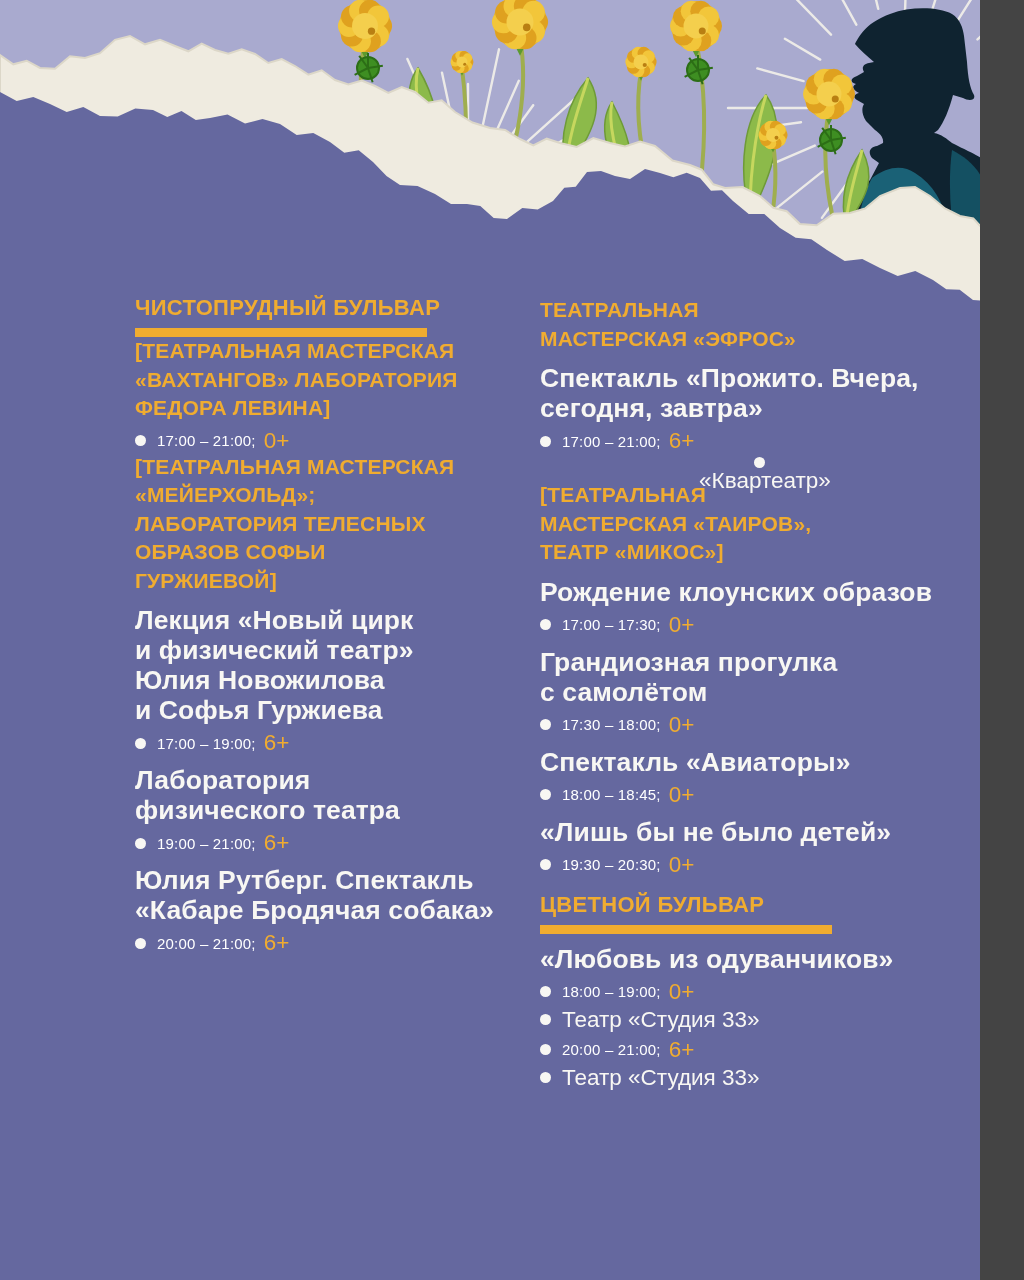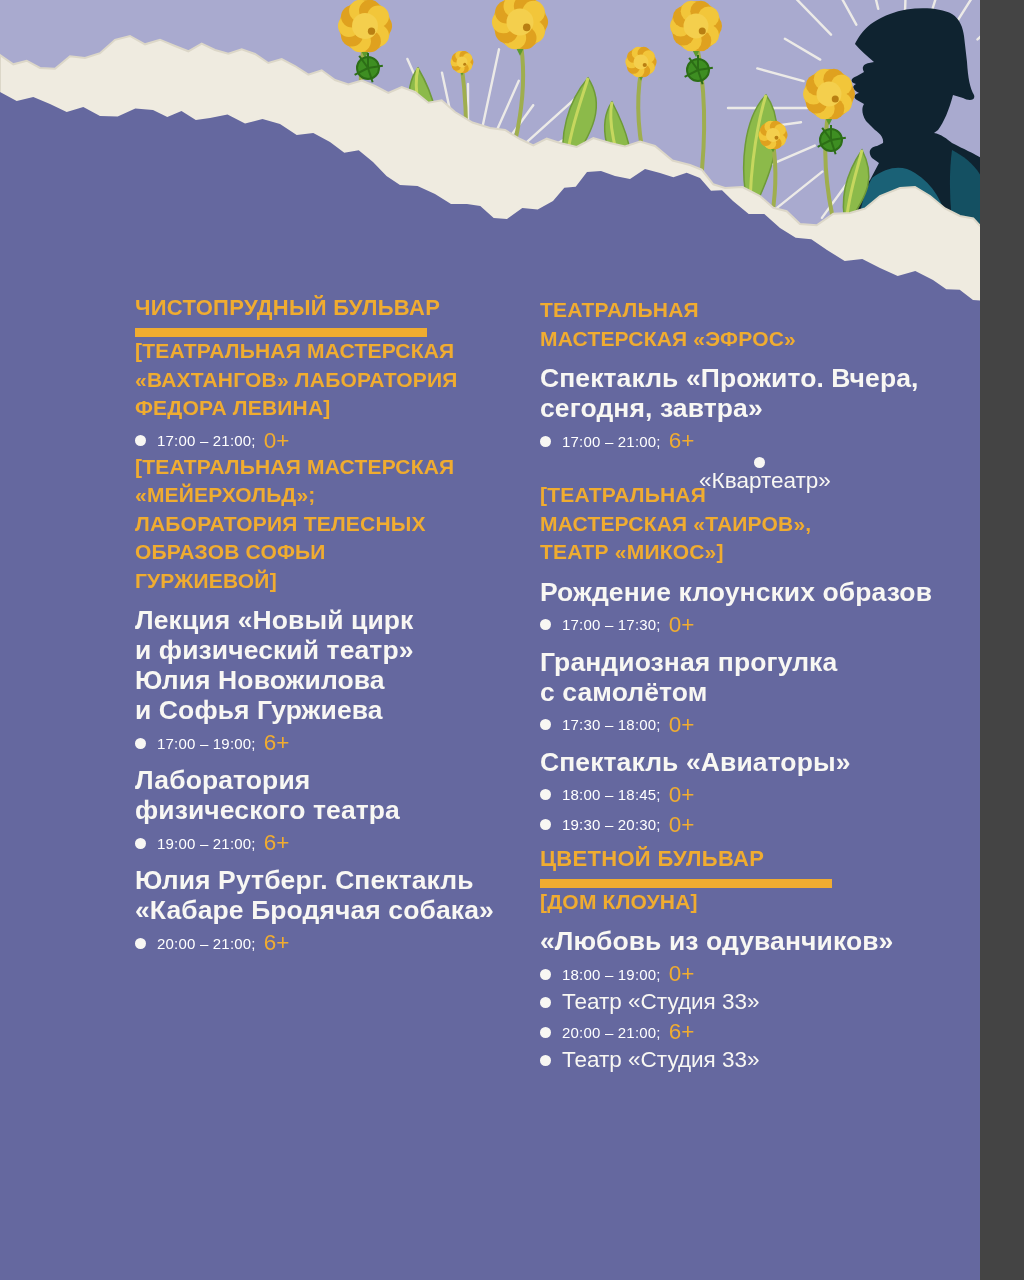--- a/index.html
+++ b/index.html
@@ -13,21 +13,21 @@
   .boulevard-bar{width:292px;height:9px;background:#f0ac30;margin-top:8px;}
   .venue-title{color:#f0ac30;font-size:21px;font-weight:700;line-height:28.5px;
                letter-spacing:.2px;white-space:pre-line;}
   .event-title{color:#f8f7f3;font-size:26.5px;font-weight:700;line-height:30px;
                margin-top:10px;white-space:pre-line;letter-spacing:.1px;}
   .meta-row{display:flex;align-items:center;margin-top:6px;height:24px;}
   .dot{width:11px;height:11px;border-radius:50%;background:#f8f7f3;margin-right:11px;flex:none;}
   .time-text{color:#ffffff;font-size:15px;font-weight:400;letter-spacing:.2px;}
   .age-badge{color:#f0ac30;font-size:22.5px;font-weight:400;margin-left:8px;}
   .note-text{color:#f8f7f3;font-size:22.5px;font-weight:400;}
-  .mt-big{margin-top:10px;}
+  .mt-big{margin-top:16px;}
 </style>
 </head>
 <body>
 
 <div id="page">
 
   <svg id="collage" width="1024" height="345" viewBox="0 0 1024 345">
     <rect x="0" y="0" width="1024" height="345" fill="#a9aacf"></rect>
     <g id="rays-left">
         <line x1="424.7" y1="170.0" x2="339.0" y2="120.5" stroke="#f4f2ea" stroke-width="2.4" stroke-linecap="round" opacity="0.9"></line>
@@ -299,28 +299,28 @@
         <span class="dot"></span>
         <span class="time-text">17:30 – 18:00;</span>
         <span class="age-badge">0+</span>
       </div>
       <div class="event-title">Спектакль «Авиаторы»</div>
       <div class="meta-row">
         <span class="dot"></span>
         <span class="time-text">18:00 – 18:45;</span>
         <span class="age-badge">0+</span>
       </div>
+      <div class="event-title">«Лишь бы не было детей»</div>
       <div class="meta-row">
         <span class="dot"></span>
         <span class="time-text">19:30 – 20:30;</span>
         <span class="age-badge">0+</span>
       </div>
       <div class="boulevard-title mt-big">ЦВЕТНОЙ БУЛЬВАР</div>
       <div class="boulevard-bar"></div>
-      <div class="venue-title">[ДОМ КЛОУНА]</div>
       <div class="event-title">«Любовь из одуванчиков»</div>
       <div class="meta-row">
         <span class="dot"></span>
         <span class="time-text">18:00 – 19:00;</span>
         <span class="age-badge">0+</span>
       </div>
       <div class="meta-row" style="margin-top: 4px;">
         <span class="dot"></span>
         <span class="note-text">Театр «Студия 33»</span>
       </div>

